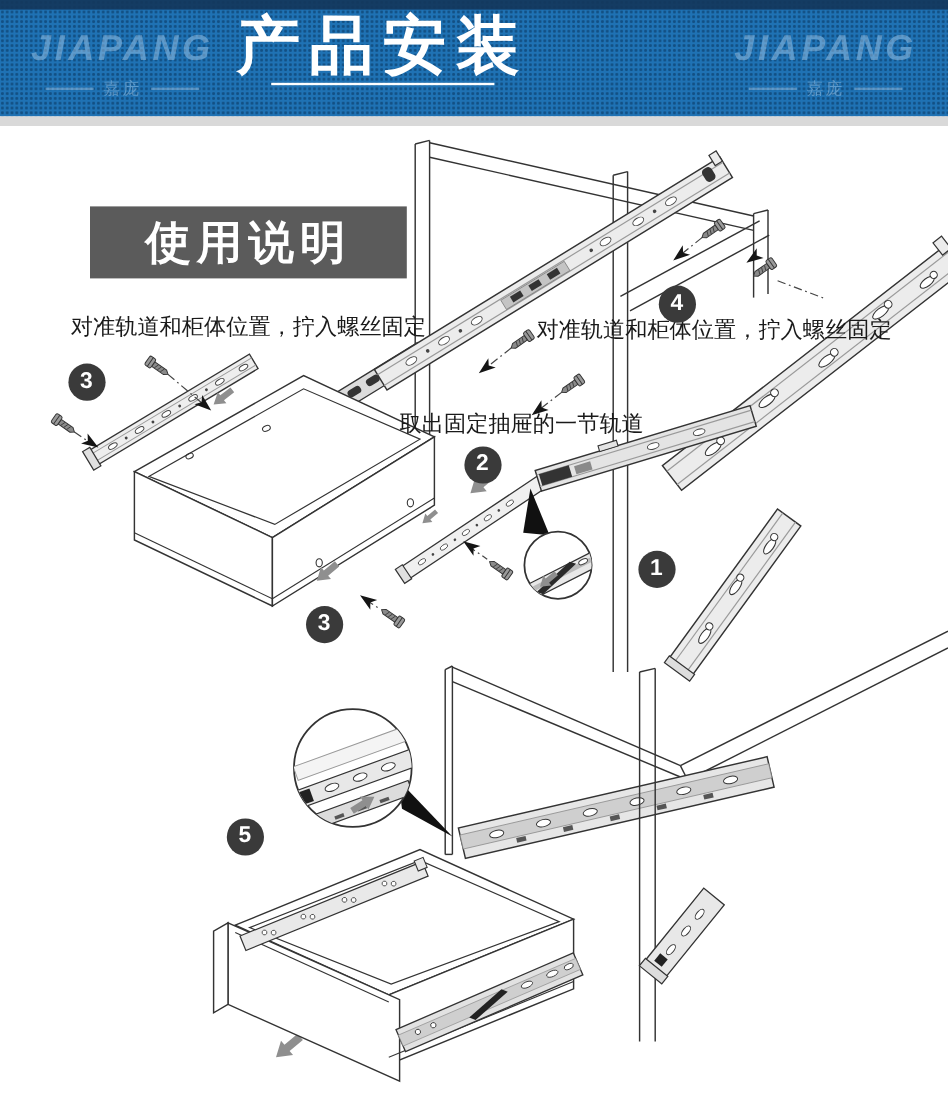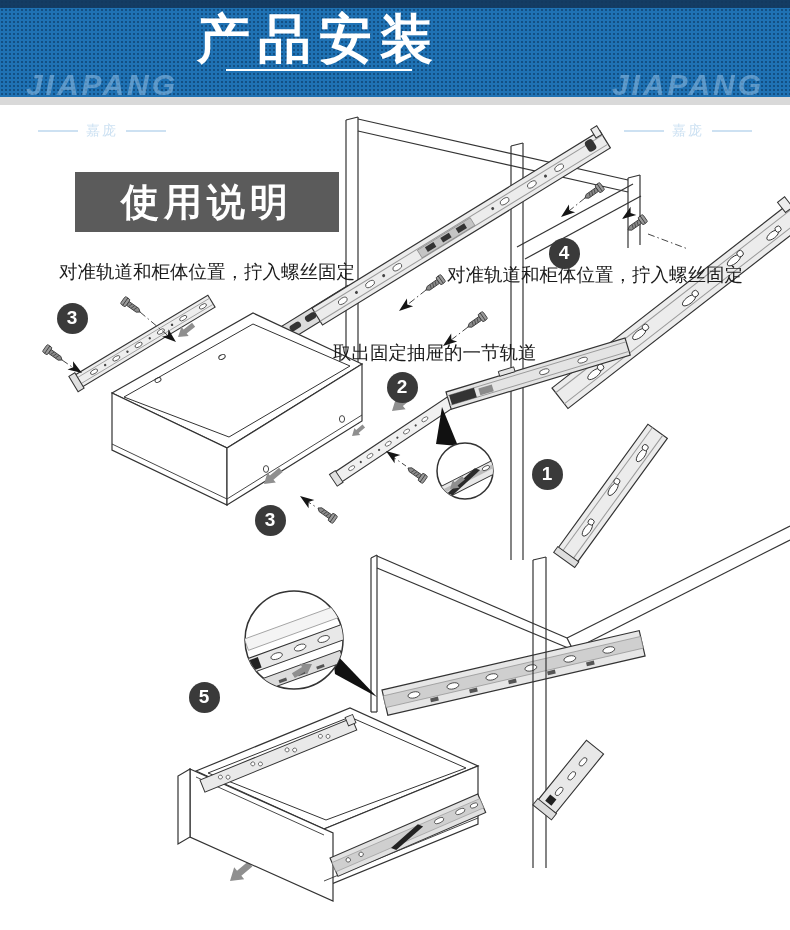--- a/index.html
+++ b/index.html
@@ -11,22 +11,22 @@
           background-image:radial-gradient(circle, rgba(8,52,92,.55) 1px, transparent 1.4px);
           background-size:4px 4px;}
   .banner-topstrip{position:absolute;left:0;top:0;width:790px;height:8px;background:#14375c;opacity:.92;}
   .banner-center{position:absolute;left:0;top:8px;width:638px;height:89px;
                  display:flex;flex-direction:column;align-items:center;justify-content:flex-start;}
   .banner-title{margin-top:2px;font-size:53px;font-weight:700;letter-spacing:8px;color:#fff;line-height:1.1;}
   .banner-underline{width:186px;height:2px;background:#fff;margin:1px 0 5px 0;}
   .banner-subtitle{font-size:13.5px;font-weight:700;letter-spacing:1.6px;color:#fff;}
   .brand{position:absolute;top:24px;width:180px;display:flex;flex-direction:column;align-items:center;opacity:.5;}
   .brand.left{left:12px;} .brand.right{right:12px;}
-  .brand-en{font-size:30px;font-weight:900;font-style:italic;letter-spacing:3px;color:#9cc4e6;margin-top:44px;}
-  .brand-cn-row{display:flex;align-items:center;gap:8px;margin-top:20px;color:#9cc4e6;}
+  .brand-en{font-size:30px;font-weight:900;font-style:italic;letter-spacing:3px;color:#9cc4e6;}
+  .brand-cn-row{display:flex;align-items:center;gap:8px;margin-top:7px;color:#9cc4e6;}
   .brand-dash{width:40px;height:2px;background:#9cc4e6;}
   .brand-cn{font-size:14px;letter-spacing:2px;color:#9cc4e6;}
   .banner-bottomstrip{position:absolute;left:0;top:97px;width:790px;height:8px;background:#d9d9d9;}
   
   .diagram-svg{position:absolute;left:0;top:0;width:790px;height:930px;}
   .section-title{position:absolute;left:75px;top:172px;width:264px;height:60px;background:#5b5b5b;
                  color:#fff;font-size:38px;font-weight:700;letter-spacing:5px;
                  display:flex;align-items:center;justify-content:center;}
   .caption{position:absolute;font-size:18.5px;color:#1a1a1a;white-space:nowrap;letter-spacing:0;}
   .cap-step3{left:59px;top:259px;}

